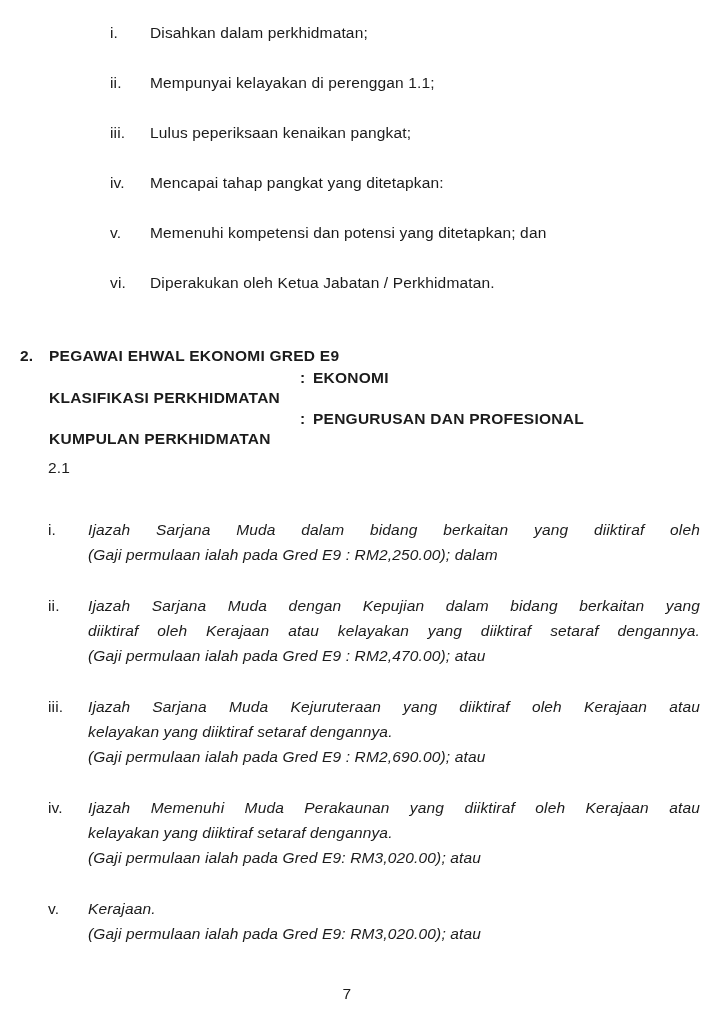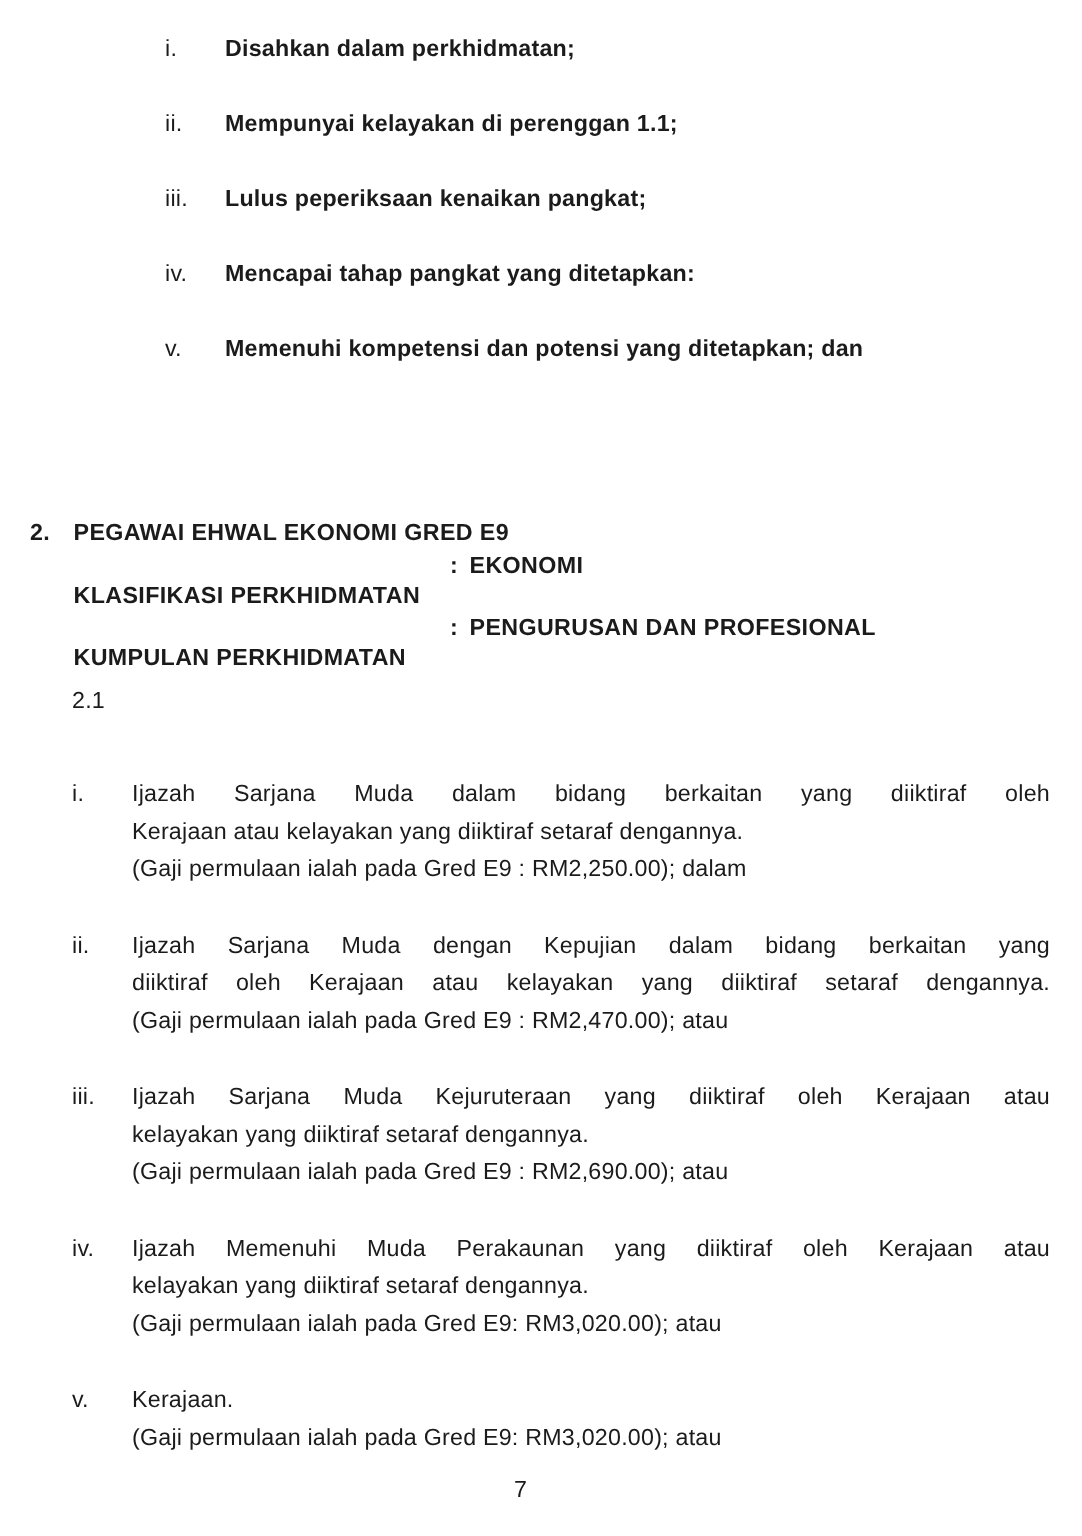--- a/index.html
+++ b/index.html
@@ -12,40 +12,40 @@
     font-family: "Liberation Sans", "DejaVu Sans", sans-serif;
     font-size: 15.5px;
     letter-spacing: 0.15px;
     overflow: hidden;
   }
 
   
   .intro-list { position: absolute; left: 110px; top: 24px; right: 21px; }
   .intro-item { display: flex; line-height: 17px; margin-bottom: 33px; }
   .intro-num { width: 40px; flex: 0 0 40px; }
-  .intro-text { flex: 1; font-weight: bold; }
+  .intro-text { flex: 1; }
 
   
   .section-heading {
     position: absolute; left: 20px; top: 345px; right: 21px;
     font-weight: bold; line-height: 21.5px; letter-spacing: 0.25px;
   }
   .sec-row { display: flex; }
   .sec-num { width: 29px; flex: 0 0 29px; }
   .sec-label { width: 251px; flex: 0 0 251px; margin-top: 20px; }
   .sec-colon { width: 13px; flex: 0 0 13px; }
   .sec-value { flex: 1; }
 
   
   .qual-block { position: absolute; left: 48px; top: 455px; width: 652px; display: flex; flex-direction: column; }
   .qual-sec-num { width: 62px; flex: 0 0 62px; line-height: 25px; }
   .qual-items { flex: 1; }
   .qual-item { display: flex; margin-bottom: 26px; }
   .qual-num { width: 40px; flex: 0 0 40px; line-height: 25px; }
-  .qual-lines { flex: 1; }
+  .qual-lines { flex: 1; font-style: italic; }
   .qual-lines div { line-height: 25px; }
   .jline { text-align: justify; text-align-last: justify; }
 
   
   .page-footer {
     position: absolute; left: 0; top: 985px; width: 694px;
     text-align: center; line-height: 17px;
   }
 </style>
 </head>
@@ -67,20 +67,24 @@
       <span class="intro-text">Lulus peperiksaan kenaikan pangkat;</span>
     </div>
     <div class="intro-item">
       <span class="intro-num">iv.</span>
       <span class="intro-text">Mencapai tahap pangkat yang ditetapkan:</span>
     </div>
     <div class="intro-item">
       <span class="intro-num">v.</span>
       <span class="intro-text">Memenuhi kompetensi dan potensi yang ditetapkan; dan</span>
     </div>
+    <div class="intro-item">
+      <span class="intro-num">vi.</span>
+      <span class="intro-text">Diperakukan oleh Ketua Jabatan / Perkhidmatan.</span>
+    </div>
   </div>
 
   <div class="section-heading">
     <div class="sec-row">
       <span class="sec-num">2.</span>
       <span class="sec-value">PEGAWAI EHWAL EKONOMI GRED E9</span>
     </div>
     <div class="sec-row">
       <span class="sec-num"></span>
       <span class="sec-label">KLASIFIKASI PERKHIDMATAN</span>
@@ -96,21 +100,20 @@
   </div>
 
   <div class="qual-block">
     <div class="qual-sec-num">2.1</div>
     <div class="qual-items">
 
       <div class="qual-item">
         <span class="qual-num">i.</span>
         <div class="qual-lines">
           <div class="jline">Ijazah Sarjana Muda dalam bidang berkaitan yang diiktiraf oleh</div>
-          <div>Kerajaan atau kelayakan yang diiktiraf setaraf dengannya.</div>
           <div>(Gaji permulaan ialah pada Gred E9 : RM2,250.00); dalam</div>
         </div>
       </div>
 
       <div class="qual-item">
         <span class="qual-num">ii.</span>
         <div class="qual-lines">
           <div class="jline">Ijazah Sarjana Muda dengan Kepujian dalam bidang berkaitan yang</div>
           <div class="jline">diiktiraf oleh Kerajaan atau kelayakan yang diiktiraf setaraf dengannya.</div>
           <div>(Gaji permulaan ialah pada Gred E9 : RM2,470.00); atau</div>

